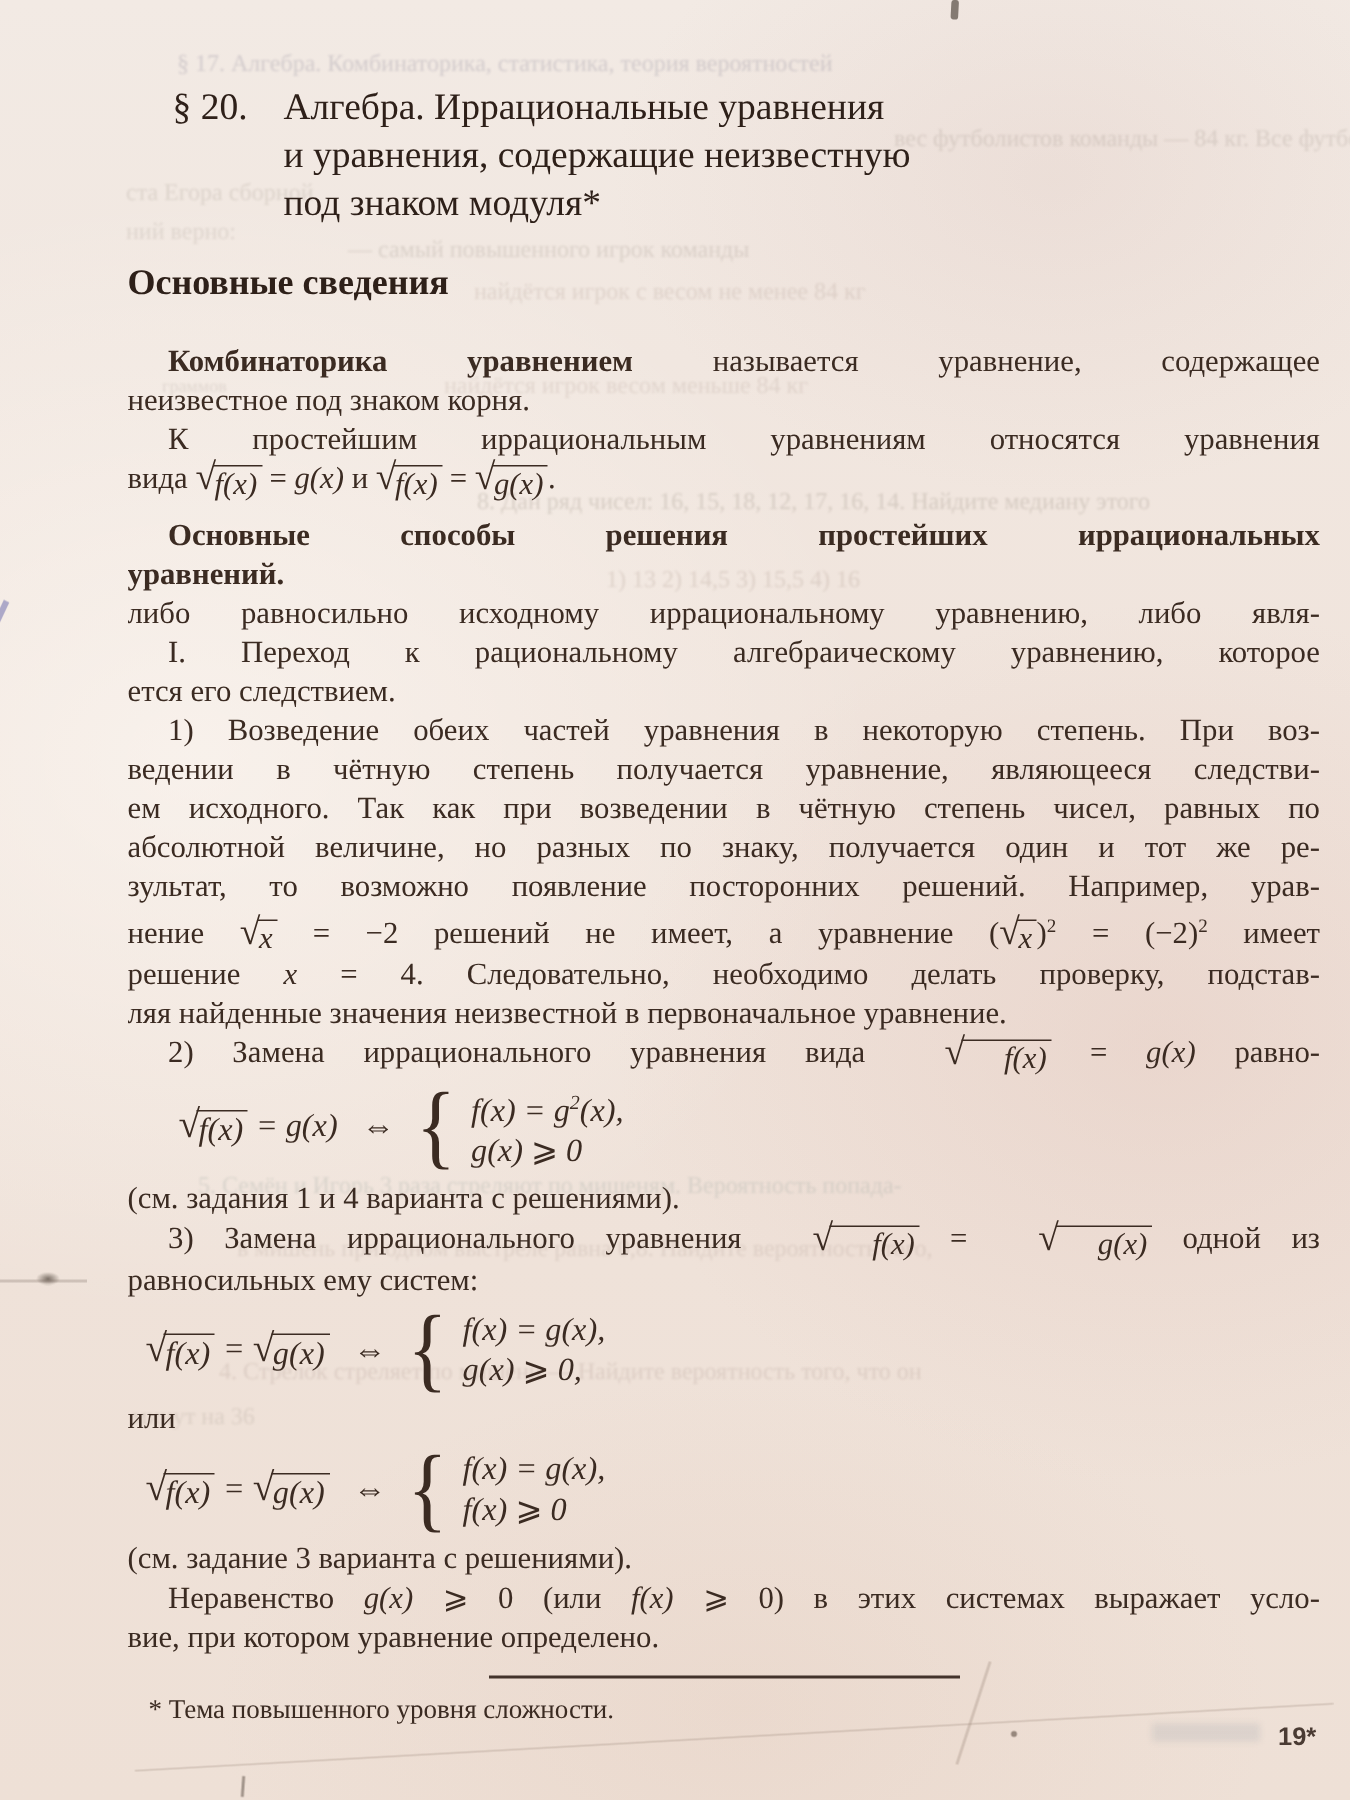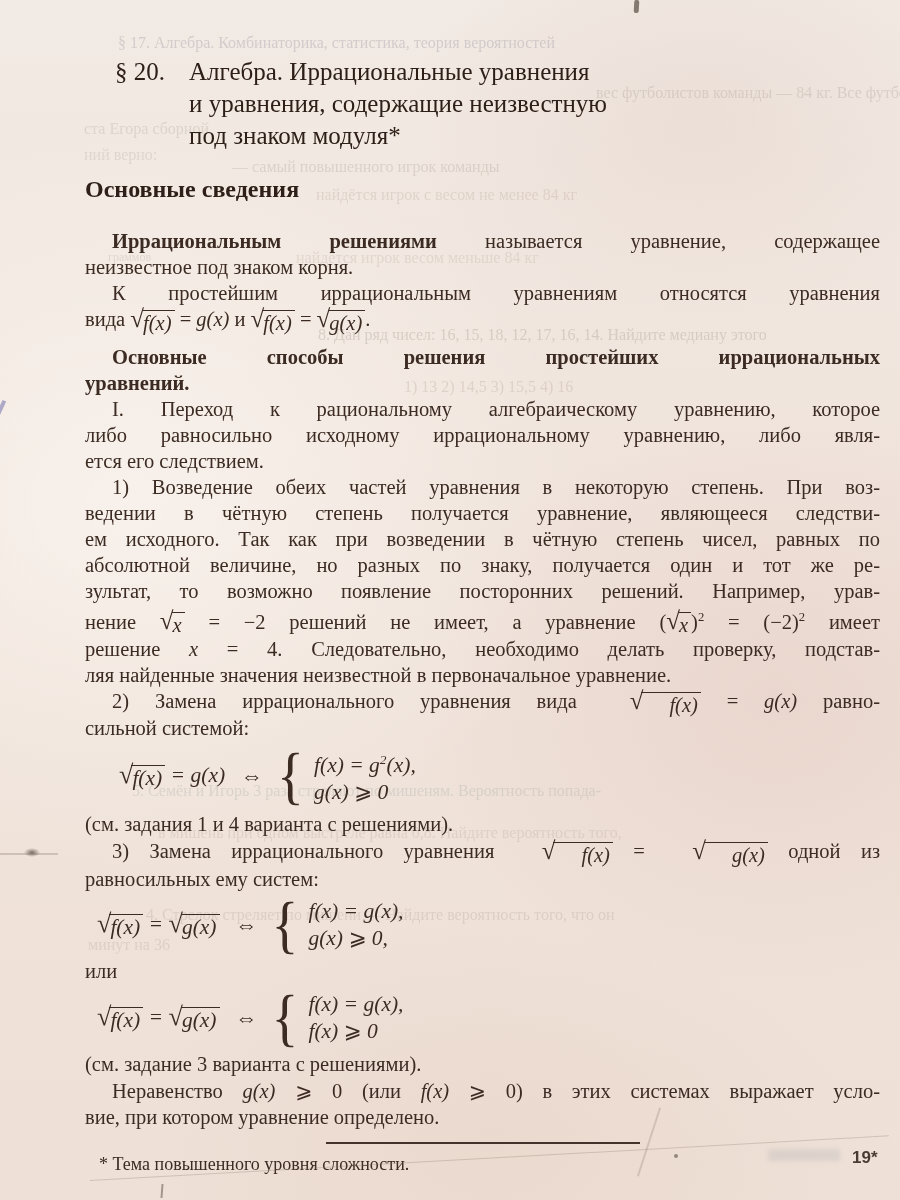--- a/index.html
+++ b/index.html
@@ -99,43 +99,43 @@
       <div class="title-lines">
           <div class="tline">Алгебра. Иррациональные уравнения</div>
           <div class="tline">и уравнения, содержащие неизвестную</div>
           <div class="tline">под знаком модуля*</div>
         </div>
     </div>
 
     <div class="subtitle">Основные сведения</div>
 
     <div class="para p-first">
-        <div class="line indent"><b>Иррациональным решениями</b> называется уравнение, содержащее</div>
+        <div class="line indent"><b>Комбинаторика уравнением</b> называется уравнение, содержащее</div>
         <div class="line last">неизвестное под знаком корня.</div>
       </div>
     <div class="para">
         <div class="line indent">К простейшим иррациональным уравнениям относятся уравнения</div>
         <div class="line last">вида <span class="sqrt">
             <span class="rad">√</span>
             <span class="bar">f(x)</span>
           </span> = <span class="mvar">g(x)</span> и <span class="sqrt">
             <span class="rad">√</span>
             <span class="bar">f(x)</span>
           </span> = <span class="sqrt">
             <span class="rad">√</span>
             <span class="bar">g(x)</span>
           </span>.</div>
       </div>
     <div class="para p-bold-gap">
         <div class="line indent"><b>Основные способы решения простейших иррациональных</b></div>
         <div class="line last"><b>уравнений.</b></div>
       </div>
     <div class="para">
+        <div class="line">либо равносильно исходному иррациональному уравнению, либо явля-</div>
         <div class="line indent">I. Переход к рациональному алгебраическому уравнению, которое</div>
-        <div class="line">либо равносильно исходному иррациональному уравнению, либо явля-</div>
         <div class="line last">ется его следствием.</div>
       </div>
     <div class="para">
         <div class="line indent">1) Возведение обеих частей уравнения в некоторую степень. При воз-</div>
         <div class="line">ведении в чётную степень получается уравнение, являющееся следстви-</div>
         <div class="line">ем исходного. Так как при возведении в чётную степень чисел, равных по</div>
         <div class="line">абсолютной величине, но разных по знаку, получается один и тот же ре-</div>
         <div class="line">зультат, то возможно появление посторонних решений. Например, урав-</div>
         <div class="line">нение <span class="sqrt">
             <span class="rad">√</span>
@@ -145,21 +145,20 @@
             <span class="bar">x</span>
           </span>)<sup>2</sup> = (−2)<sup>2</sup> имеет</div>
         <div class="line">решение <span class="mvar">x</span> = 4. Следовательно, необходимо делать проверку, подстав-</div>
         <div class="line last">ляя найденные значения неизвестной в первоначальное уравнение.</div>
       </div>
     <div class="para">
         <div class="line indent">2) Замена иррационального уравнения вида <span class="sqrt">
             <span class="rad">√</span>
             <span class="bar">f(x)</span>
           </span> = <span class="mvar">g(x)</span> равно-</div>
-        <div class="line last">сильной системой:</div>
       </div>
 
     <div class="formula f-indent">
       <span class="f-lhs"><span class="sqrt">
             <span class="rad">√</span>
             <span class="bar">f(x)</span>
           </span> = g(x)</span>
       <span class="f-arrow">⇔</span>
       <span class="f-brace">{</span>
       <span class="f-rows">

